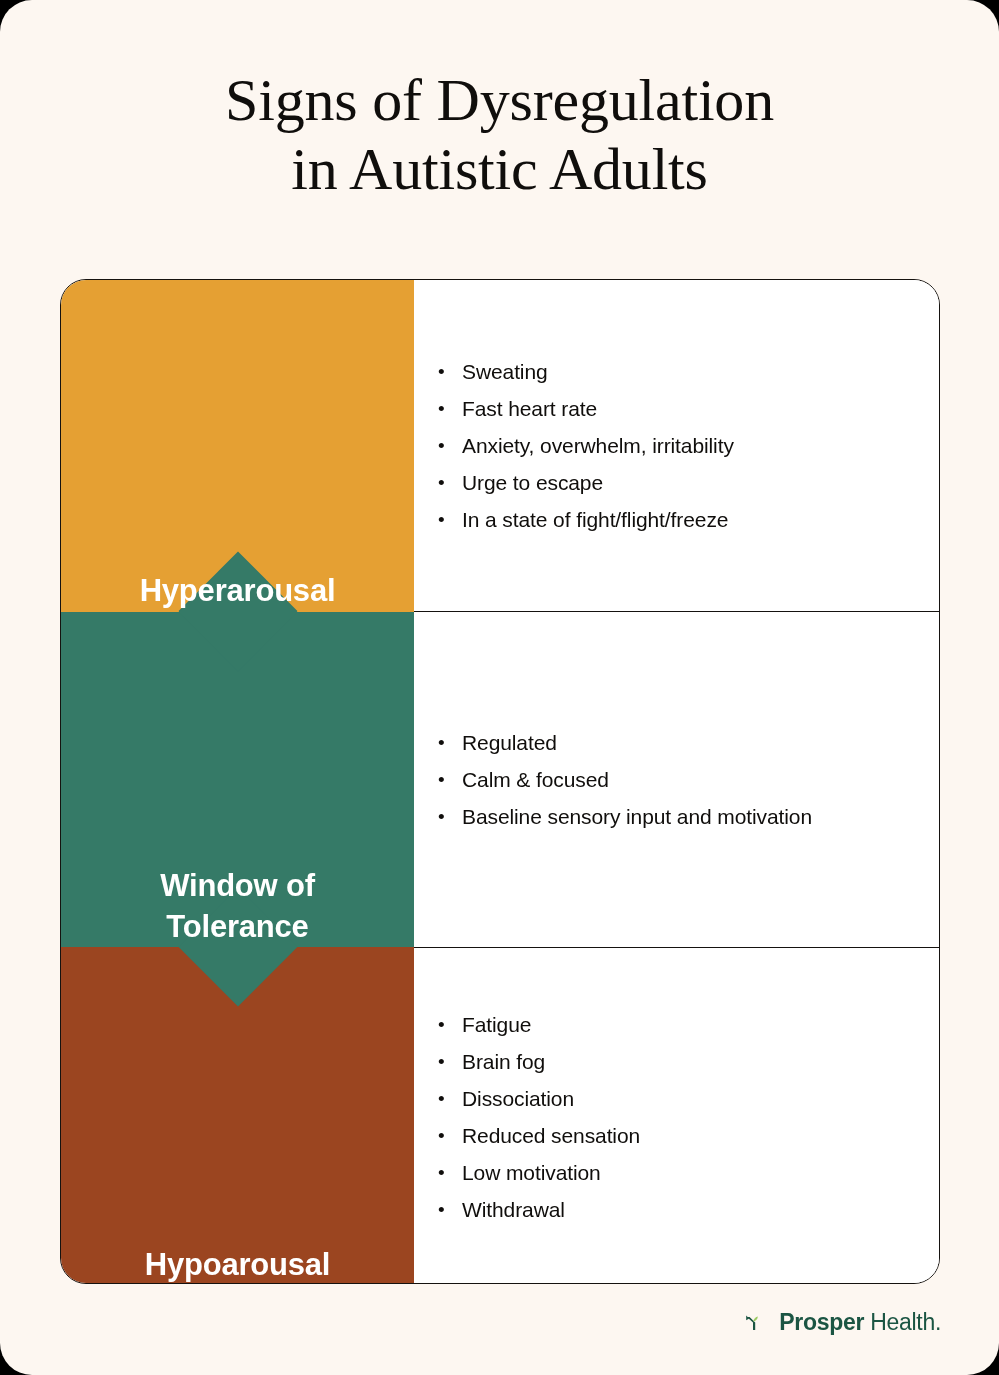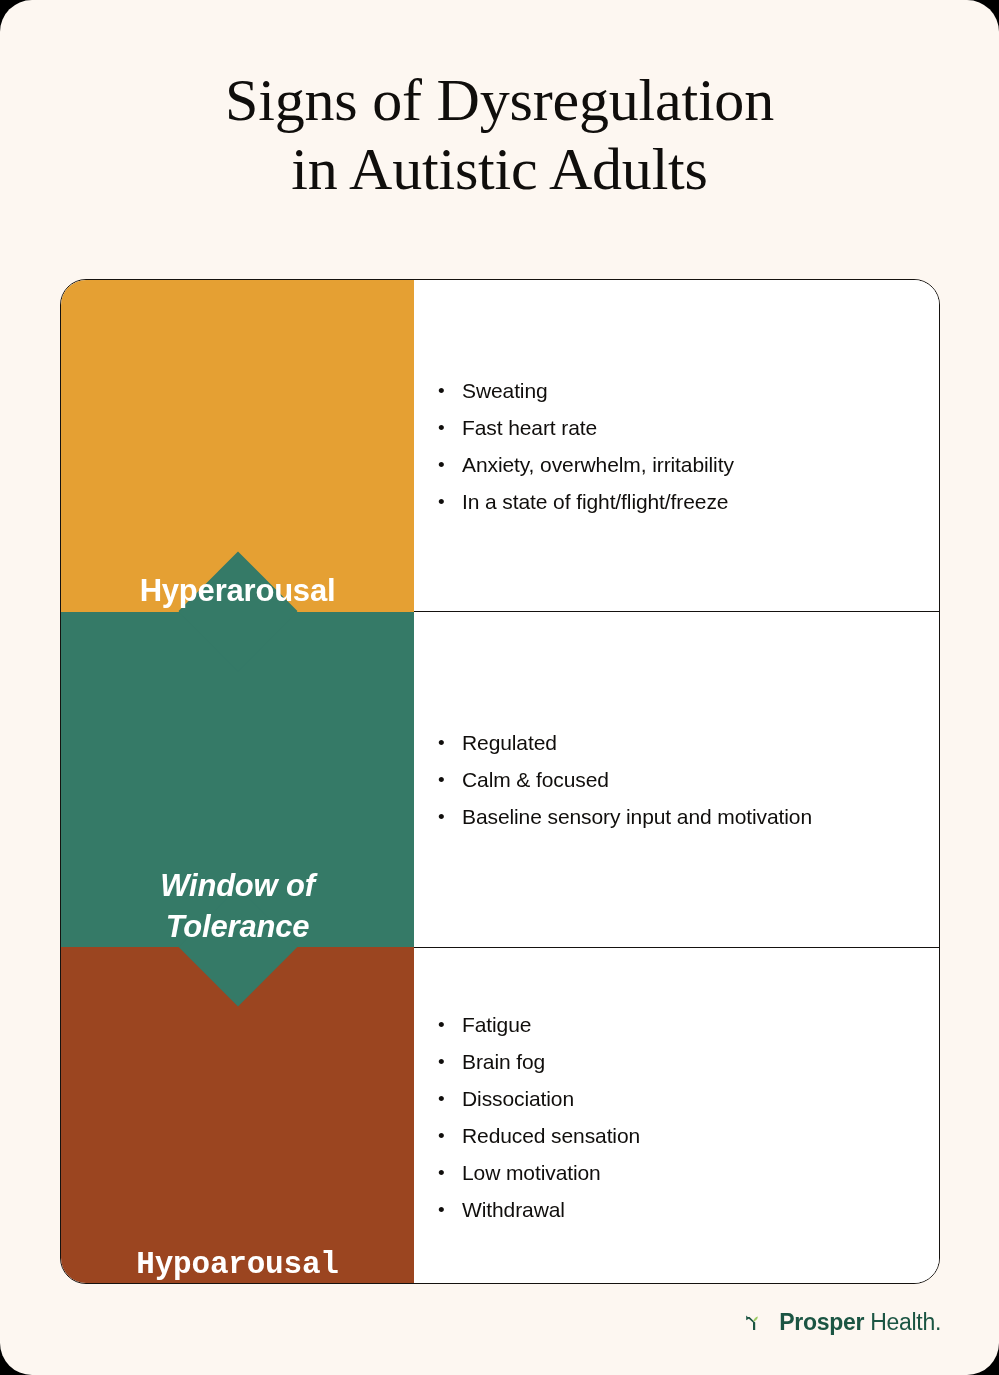--- a/index.html
+++ b/index.html
@@ -82,22 +82,22 @@
     color: #FFFFFF;
     font-size: 31px;
     line-height: 41px;
     font-weight: 700;
     text-align: center;
     letter-spacing: -0.2px;
     padding: 0 10px;
   }
 
   .cell-hyper  { background: #E5A033; }
-  .cell-window { background: #357A67; font-style: italic; }
-  .cell-hypo   { background: #9B4520; font-family: Liberation Mono, monospace; }
+  .cell-window { background: #357A67; }
+  .cell-hypo   { background: #9B4520; }
 
   
   .notch {
     position: absolute;
     left: 50%;
     width: 84px;
     height: 84px;
     margin-left: -42px;
     background: #357A67;
     transform: rotate(45deg);
@@ -181,20 +181,21 @@
     <div class="row row-hyper">
       <div class="label-cell cell-hyper">
         <div class="notch notch-down"></div>
         <span class="label-text">Hyperarousal</span>
       </div>
       <div class="list-cell">
         <ul class="bullets">
           <li>Sweating</li>
           <li>Fast heart rate</li>
           <li>Anxiety, overwhelm, irritability</li>
+          <li>Urge to escape</li>
           <li>In a state of fight/flight/freeze</li>
         </ul>
       </div>
     </div>
 
     <div class="row row-window">
       <div class="label-cell cell-window">
         <div class="notch-mask mask-top-orange"></div>
         <div class="notch-mask mask-bot-brown"></div>
         <div class="notch notch-up"></div>

